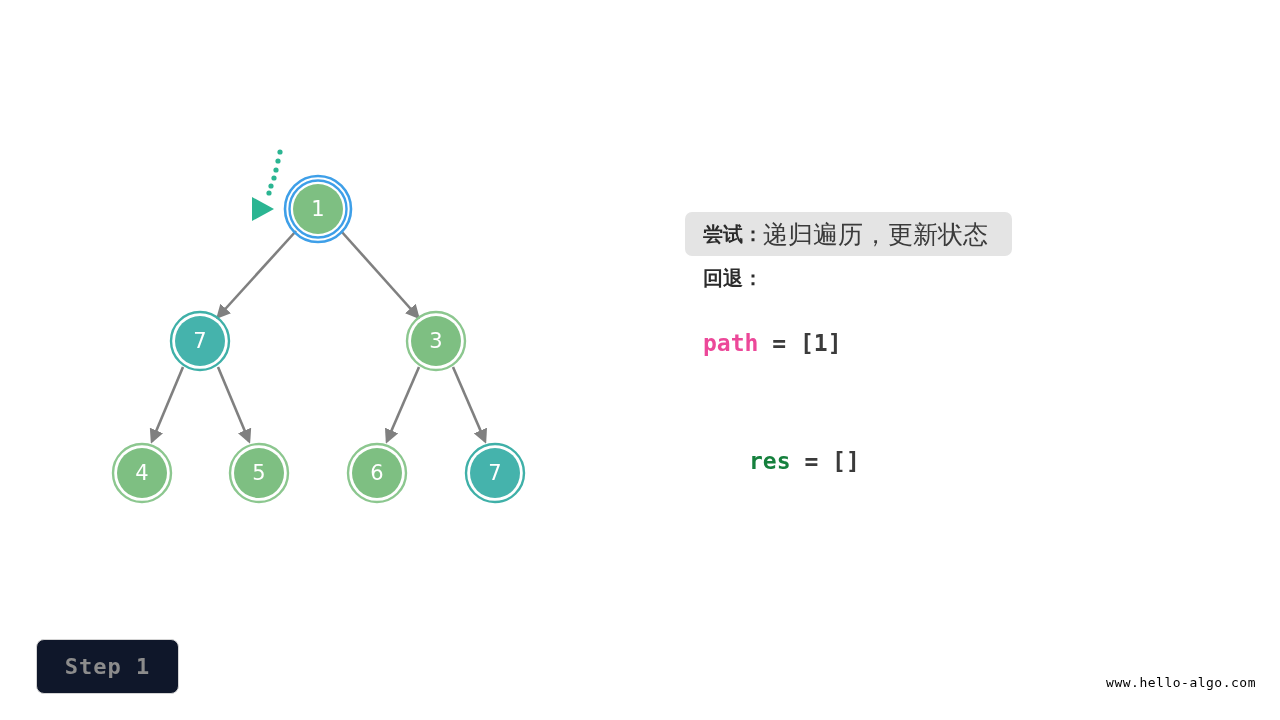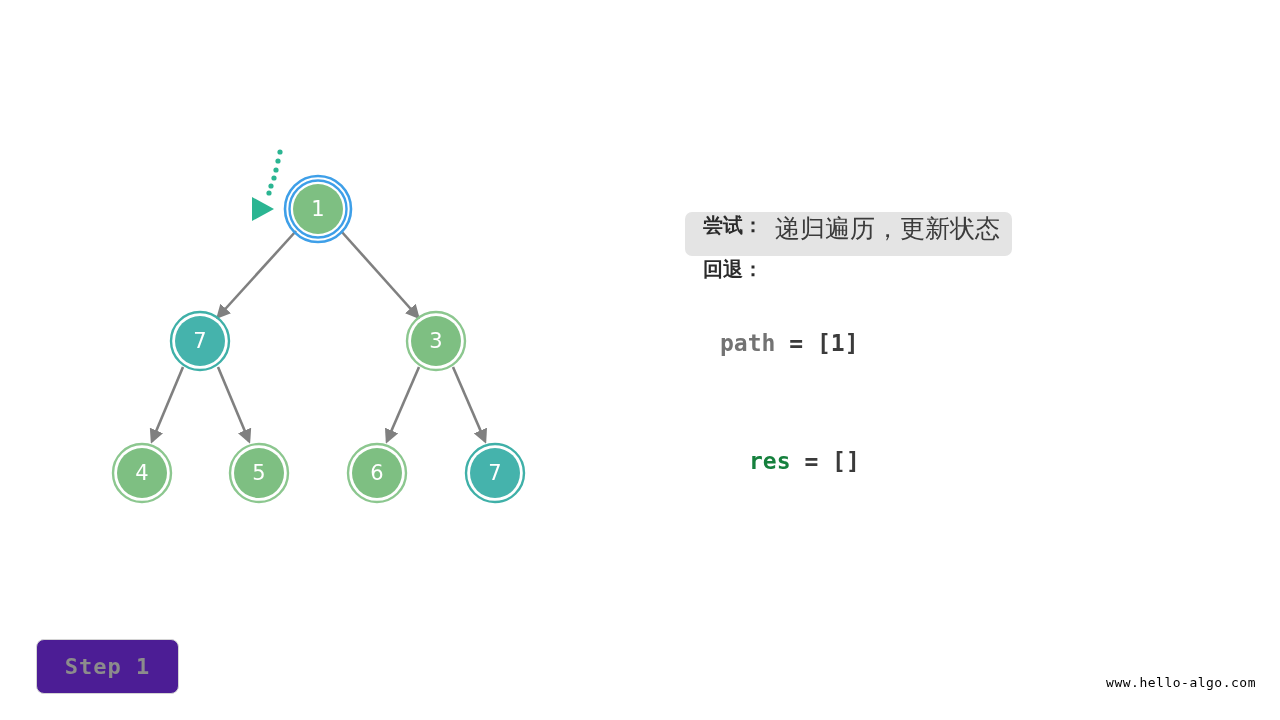--- a/index.html
+++ b/index.html
@@ -37,23 +37,22 @@
   
   .panel {
     position: absolute;
     left: 685px;
     top: 212px;
     width: 480px;
   }
   .stmt-row {
     height: 44px;
     display: flex;
-    align-items: flex-start;
+    align-items: center;
     box-sizing: border-box;
-    gap: 12px;
   }
   .stmt-row.highlight {
     background: #e4e4e4;
     border-radius: 7px;
     width: 327px;
     padding-left: 18px;
   }
   .stmt-row.plain {
     padding-left: 18px;
   }
@@ -77,35 +76,35 @@
     left: 18px;
     display: flex;
     align-items: baseline;
     font-family: "DejaVu Sans Mono", monospace;
     font-size: 23px;
     font-weight: bold;
     white-space: pre;
   }
   #var-path { top: 118px; }
   #var-res  { top: 236px; }
-  .var-name-path { color: #737373; margin-left: 17px; }
+  .var-name-path { color: #ec4899; }
   .var-name-res  { color: #15803d; margin-left: 46px; }
   .var-eq   { color: #3b3b3b; font-weight: bold; }
   .var-value{ color: #3b3b3b; font-weight: bold; }
 
   
   .step-badge {
     position: absolute;
     left: 36px;
     top: 639px;
     width: 143px;
     height: 55px;
     border: 1px solid #d4d4d4;
     border-radius: 8px;
-    background: #4c1d95;
+    background: #0f172a;
     display: flex;
     align-items: center;
     justify-content: center;
     box-sizing: border-box;
   }
   .step-badge span {
     font-family: "DejaVu Sans Mono", monospace;
     font-size: 22px;
     font-weight: bold;
     color: #8c8c8c;

